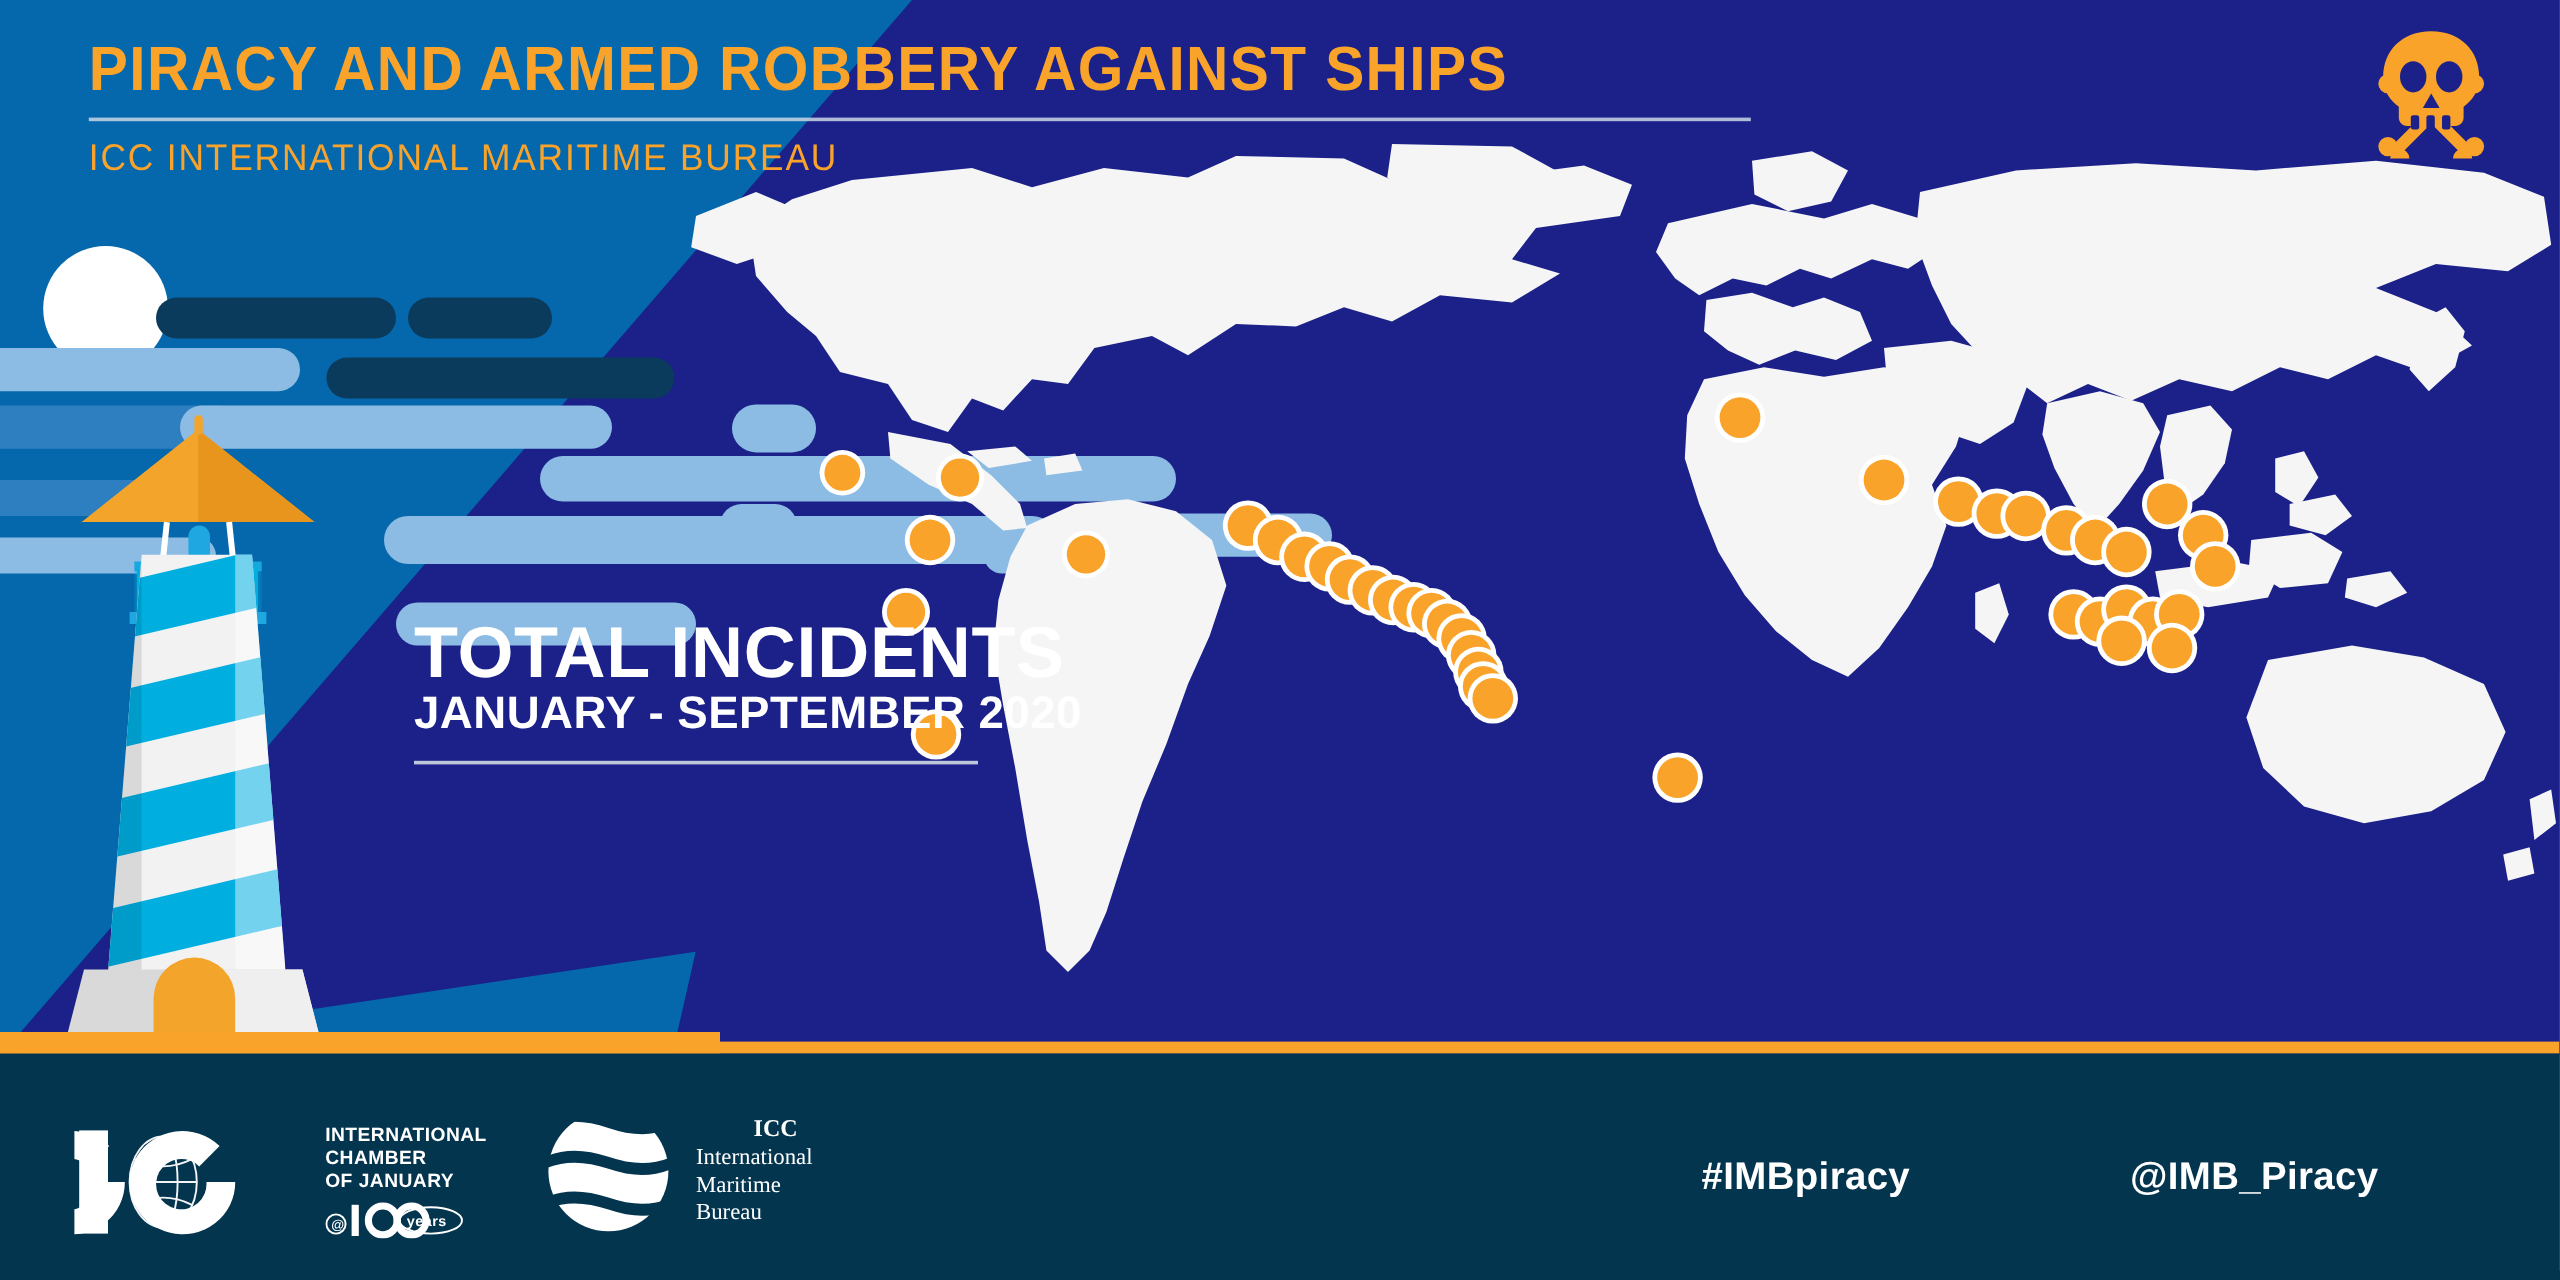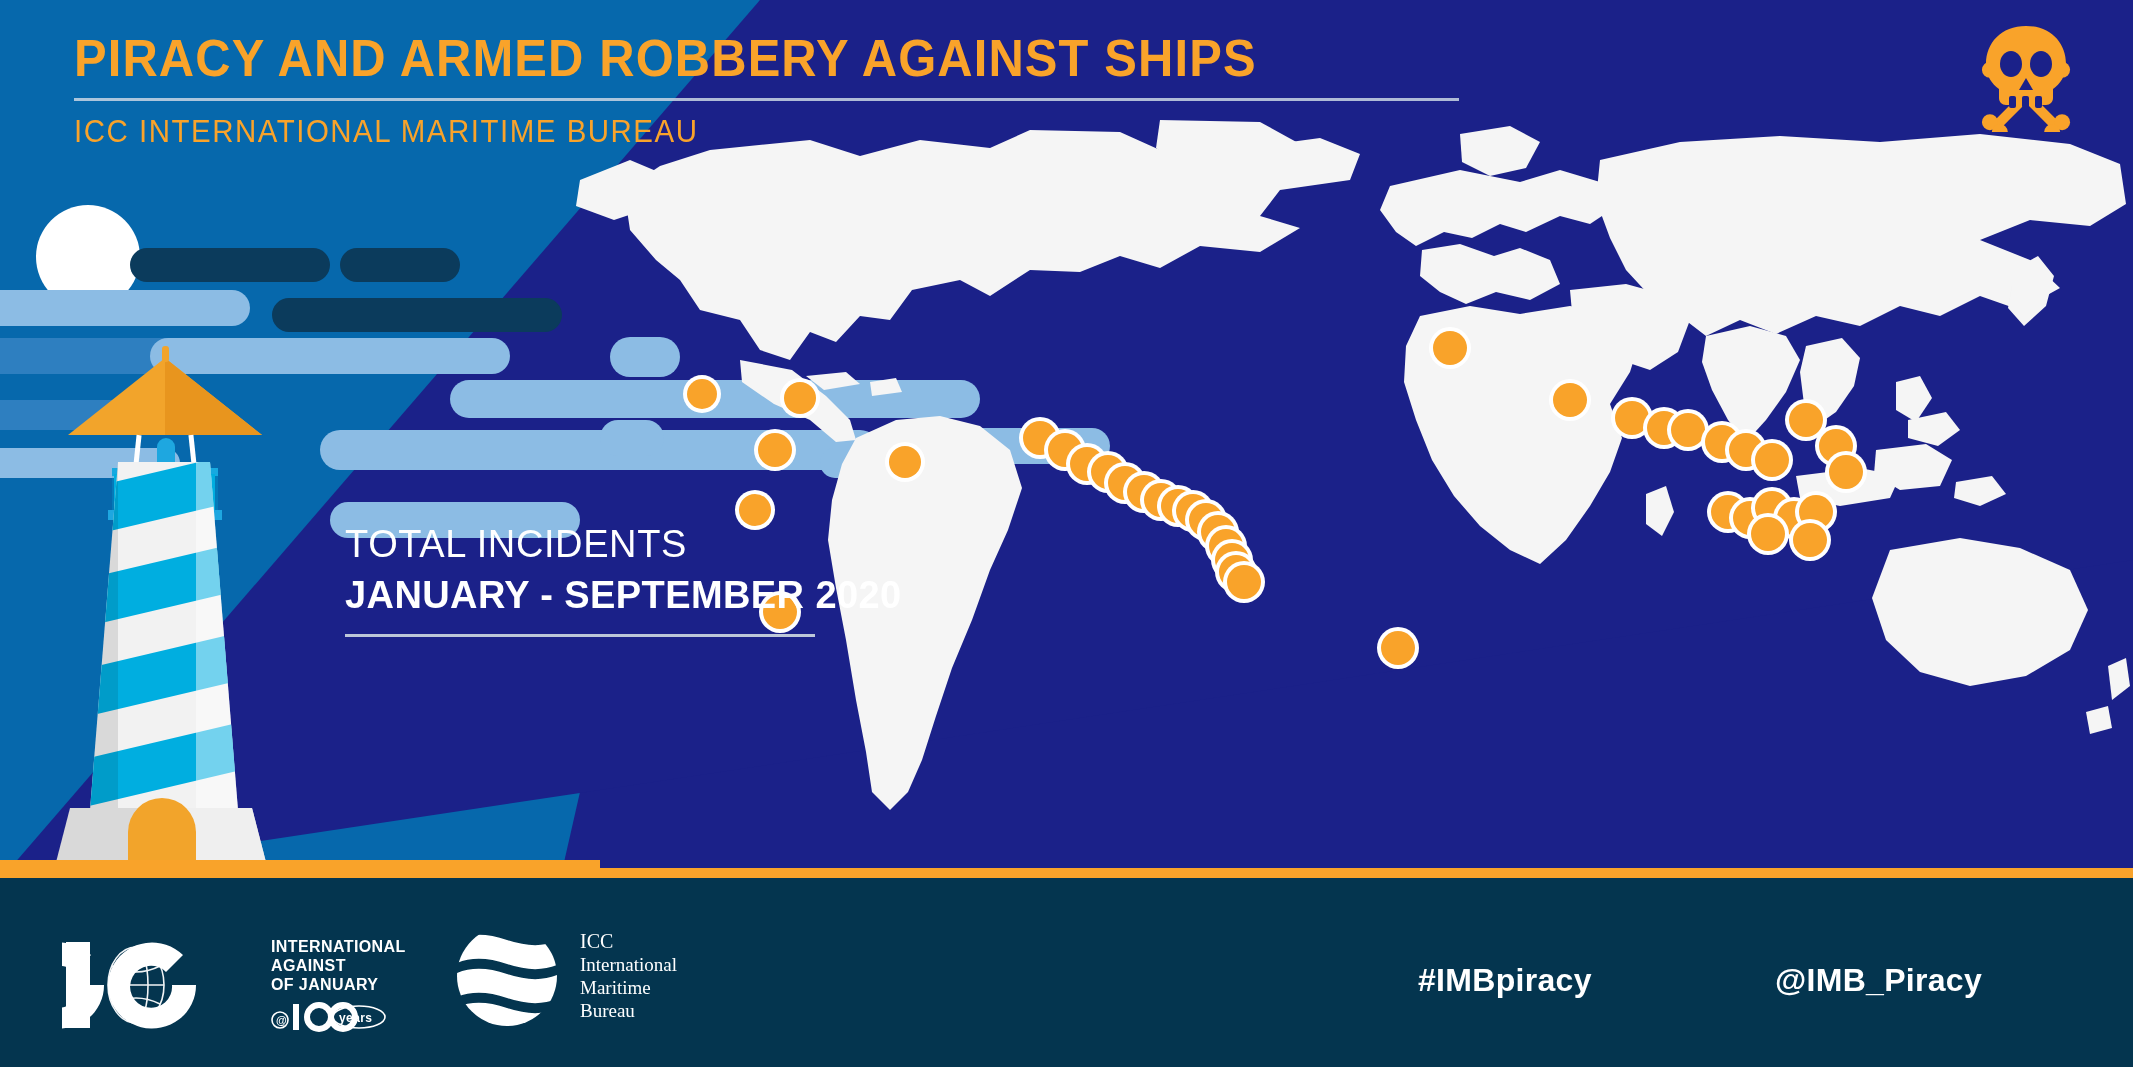--- a/index.html
+++ b/index.html
@@ -60,21 +60,21 @@
 
   
   .moon{position:absolute;border-radius:50%;background:#ffffff;}
 
   
   .lh{position:absolute;left:0px;top:340px;width:320px;height:530px;z-index:30;}
 
   
   .ctext{position:absolute;left:345px;top:518px;z-index:45;}
   .ctext .l1,.ctext .l2{
-    color:#ffffff;font-weight:normal;font-size:38px;line-height:52px;letter-spacing:.6px;
+    color:#ffffff;font-weight:bold;font-size:60px;line-height:52px;letter-spacing:.6px;
   }
   .ctext .l3{
     color:#ffffff;font-weight:bold;font-size:38px;line-height:46px;letter-spacing:.4px;margin-top:2px;
   }
   .ctext .urule{height:3px;width:470px;background:#cfd9e2;margin-top:16px;opacity:.9;}
 
   
   .map{position:absolute;left:560px;top:120px;width:1573px;height:760px;z-index:20;}
 
   
@@ -85,21 +85,21 @@
   .footer{
     position:absolute;left:0;top:878px;width:2133px;height:189px;
     background:#04354F;z-index:60;
   }
   .icc-logo{position:absolute;left:62px;top:930px;z-index:70;display:flex;align-items:center;gap:14px;}
   .icc-txt{color:#fff;font-size:16px;line-height:19px;font-weight:bold;letter-spacing:.4px;}
   .icc-100{display:flex;align-items:center;gap:2px;margin-top:4px;}
 
   .imb-logo{position:absolute;left:452px;top:922px;z-index:70;display:flex;align-items:center;gap:18px;}
   .imb-txt{color:#fff;font-family:"Liberation Serif",serif;font-size:19px;line-height:23px;}
-  .imb-txt .b{font-weight:normal;font-size:20px;}
+  .imb-txt .b{font-weight:bold;font-size:20px;margin-left:48px;}
 
   .tags{position:absolute;top:962px;z-index:70;color:#fff;font-weight:bold;font-size:32px;letter-spacing:.3px;}
   .tag1{left:1418px;}
   .tag2{left:1775px;}
 </style>
 </head>
 <body>
 
 <div id="stage">
 
@@ -467,21 +467,21 @@
       <g fill="none" stroke="#ffffff" stroke-width="1.6" opacity="0.95">
         <ellipse cx="74" cy="55" rx="28" ry="38"></ellipse>
         <ellipse cx="74" cy="55" rx="12" ry="38"></ellipse>
         <line x1="46" y1="55" x2="102" y2="55"></line>
         <path d="M50 36 Q74 48 98 36"></path>
         <path d="M50 74 Q74 62 98 74"></path>
       </g>
     </svg>
     <div class="icc-txt">
       <div>INTERNATIONAL</div>
-      <div>AGAINST</div>
+      <div>CHAMBER</div>
       <div>OF JANUARY</div>
       <div class="icc-100">
         <svg width="140" height="34" viewBox="0 0 140 34" aria-hidden="true">
           <g fill="none" stroke="#ffffff" stroke-width="1.6">
             <circle cx="9" cy="22" r="8"></circle>
           </g>
           <text x="5" y="26" font-family="Liberation Sans, sans-serif" font-size="11" fill="#fff">@</text>
           <rect x="22" y="6" width="6" height="26" fill="#fff"></rect>
           <circle cx="48" cy="19" r="12" fill="none" stroke="#fff" stroke-width="6"></circle>
           <circle cx="72" cy="19" r="12" fill="none" stroke="#fff" stroke-width="6"></circle>

